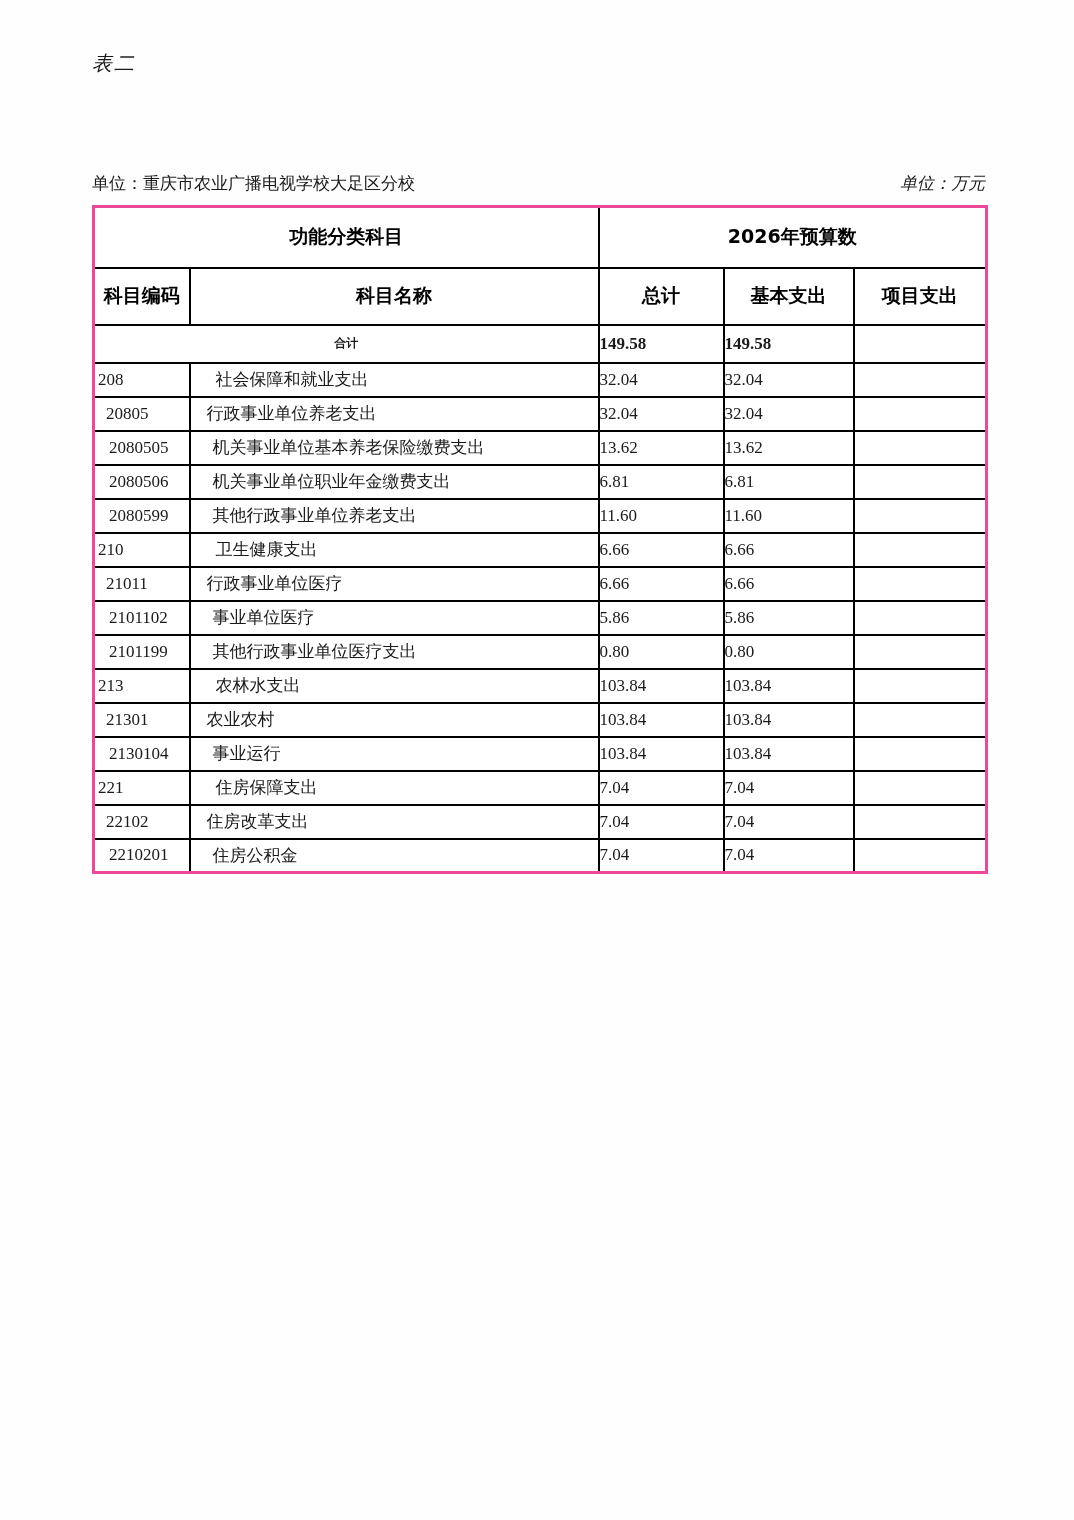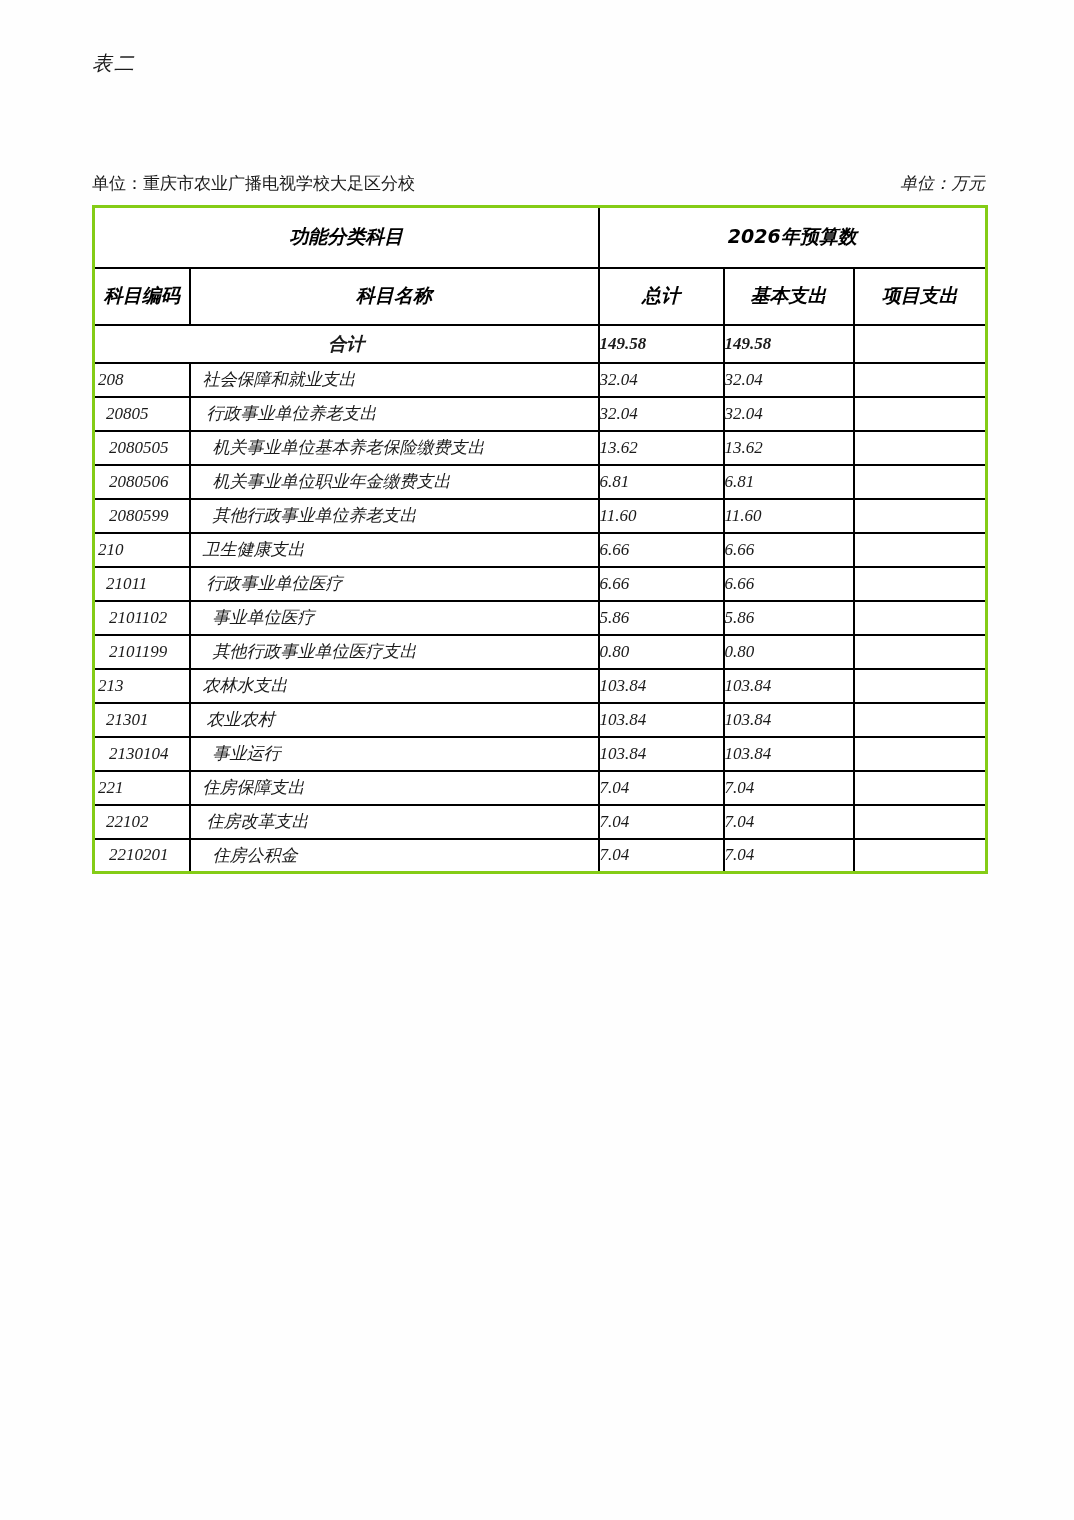--- a/index.html
+++ b/index.html
@@ -55,21 +55,21 @@
     left: 92px;
     top: 205px;
     border-collapse: collapse;
     table-layout: fixed;
     width: 893px;
     background: #fff;
   }
   table.budget, table.budget th, table.budget td {
     border: 2px solid #000;
   }
-  table.budget { border: 3px solid #84cc16; font-style: italic; }
+  table.budget { border: 3px solid #ec4899; }
   th {
     font-family: "DejaVu Sans", "Liberation Sans", sans-serif;
     font-weight: bold;
     font-size: 19px;
     text-align: center;
     vertical-align: middle;
     color: #000;
     padding: 0 4px;
   }
   tr.group-header { height: 61px; }
@@ -78,21 +78,21 @@
   tr.data-row    { height: 34px; }
   td {
     font-size: 17px;
     vertical-align: middle;
     color: #1a1a1a;
     padding: 0;
   }
   td.total-label {
     font-family: "DejaVu Sans", "Liberation Sans", sans-serif;
     font-weight: bold;
-    font-size: 18px;
+    font-size: 12px;
     text-align: center;
   }
   td.num {
     font-family: "Liberation Serif", "DejaVu Serif", serif;
     padding-right: 5px;
     font-size: 17px;
     white-space: nowrap;
   }
   td.num.bold { font-weight: bold; }
   td.code {
@@ -101,21 +101,21 @@
     white-space: nowrap;
   }
   td.name {
     text-align: left;
     white-space: nowrap;
     overflow: hidden;
   }
   tr.lvl1 td.code { padding-left: 3px;  }
   tr.lvl2 td.code { padding-left: 11px; }
   tr.lvl3 td.code { padding-left: 14px; }
-  tr.lvl1 td.name { padding-left: 12px;  }
+  tr.lvl1 td.name { padding-left: 25px;  }
   tr.lvl2 td.name { padding-left: 16px; }
   tr.lvl3 td.name { padding-left: 22px; }
 </style>
 </head>
 <body>
 
 <div class="page">
 
   <div class="table-label">表二</div>
 

